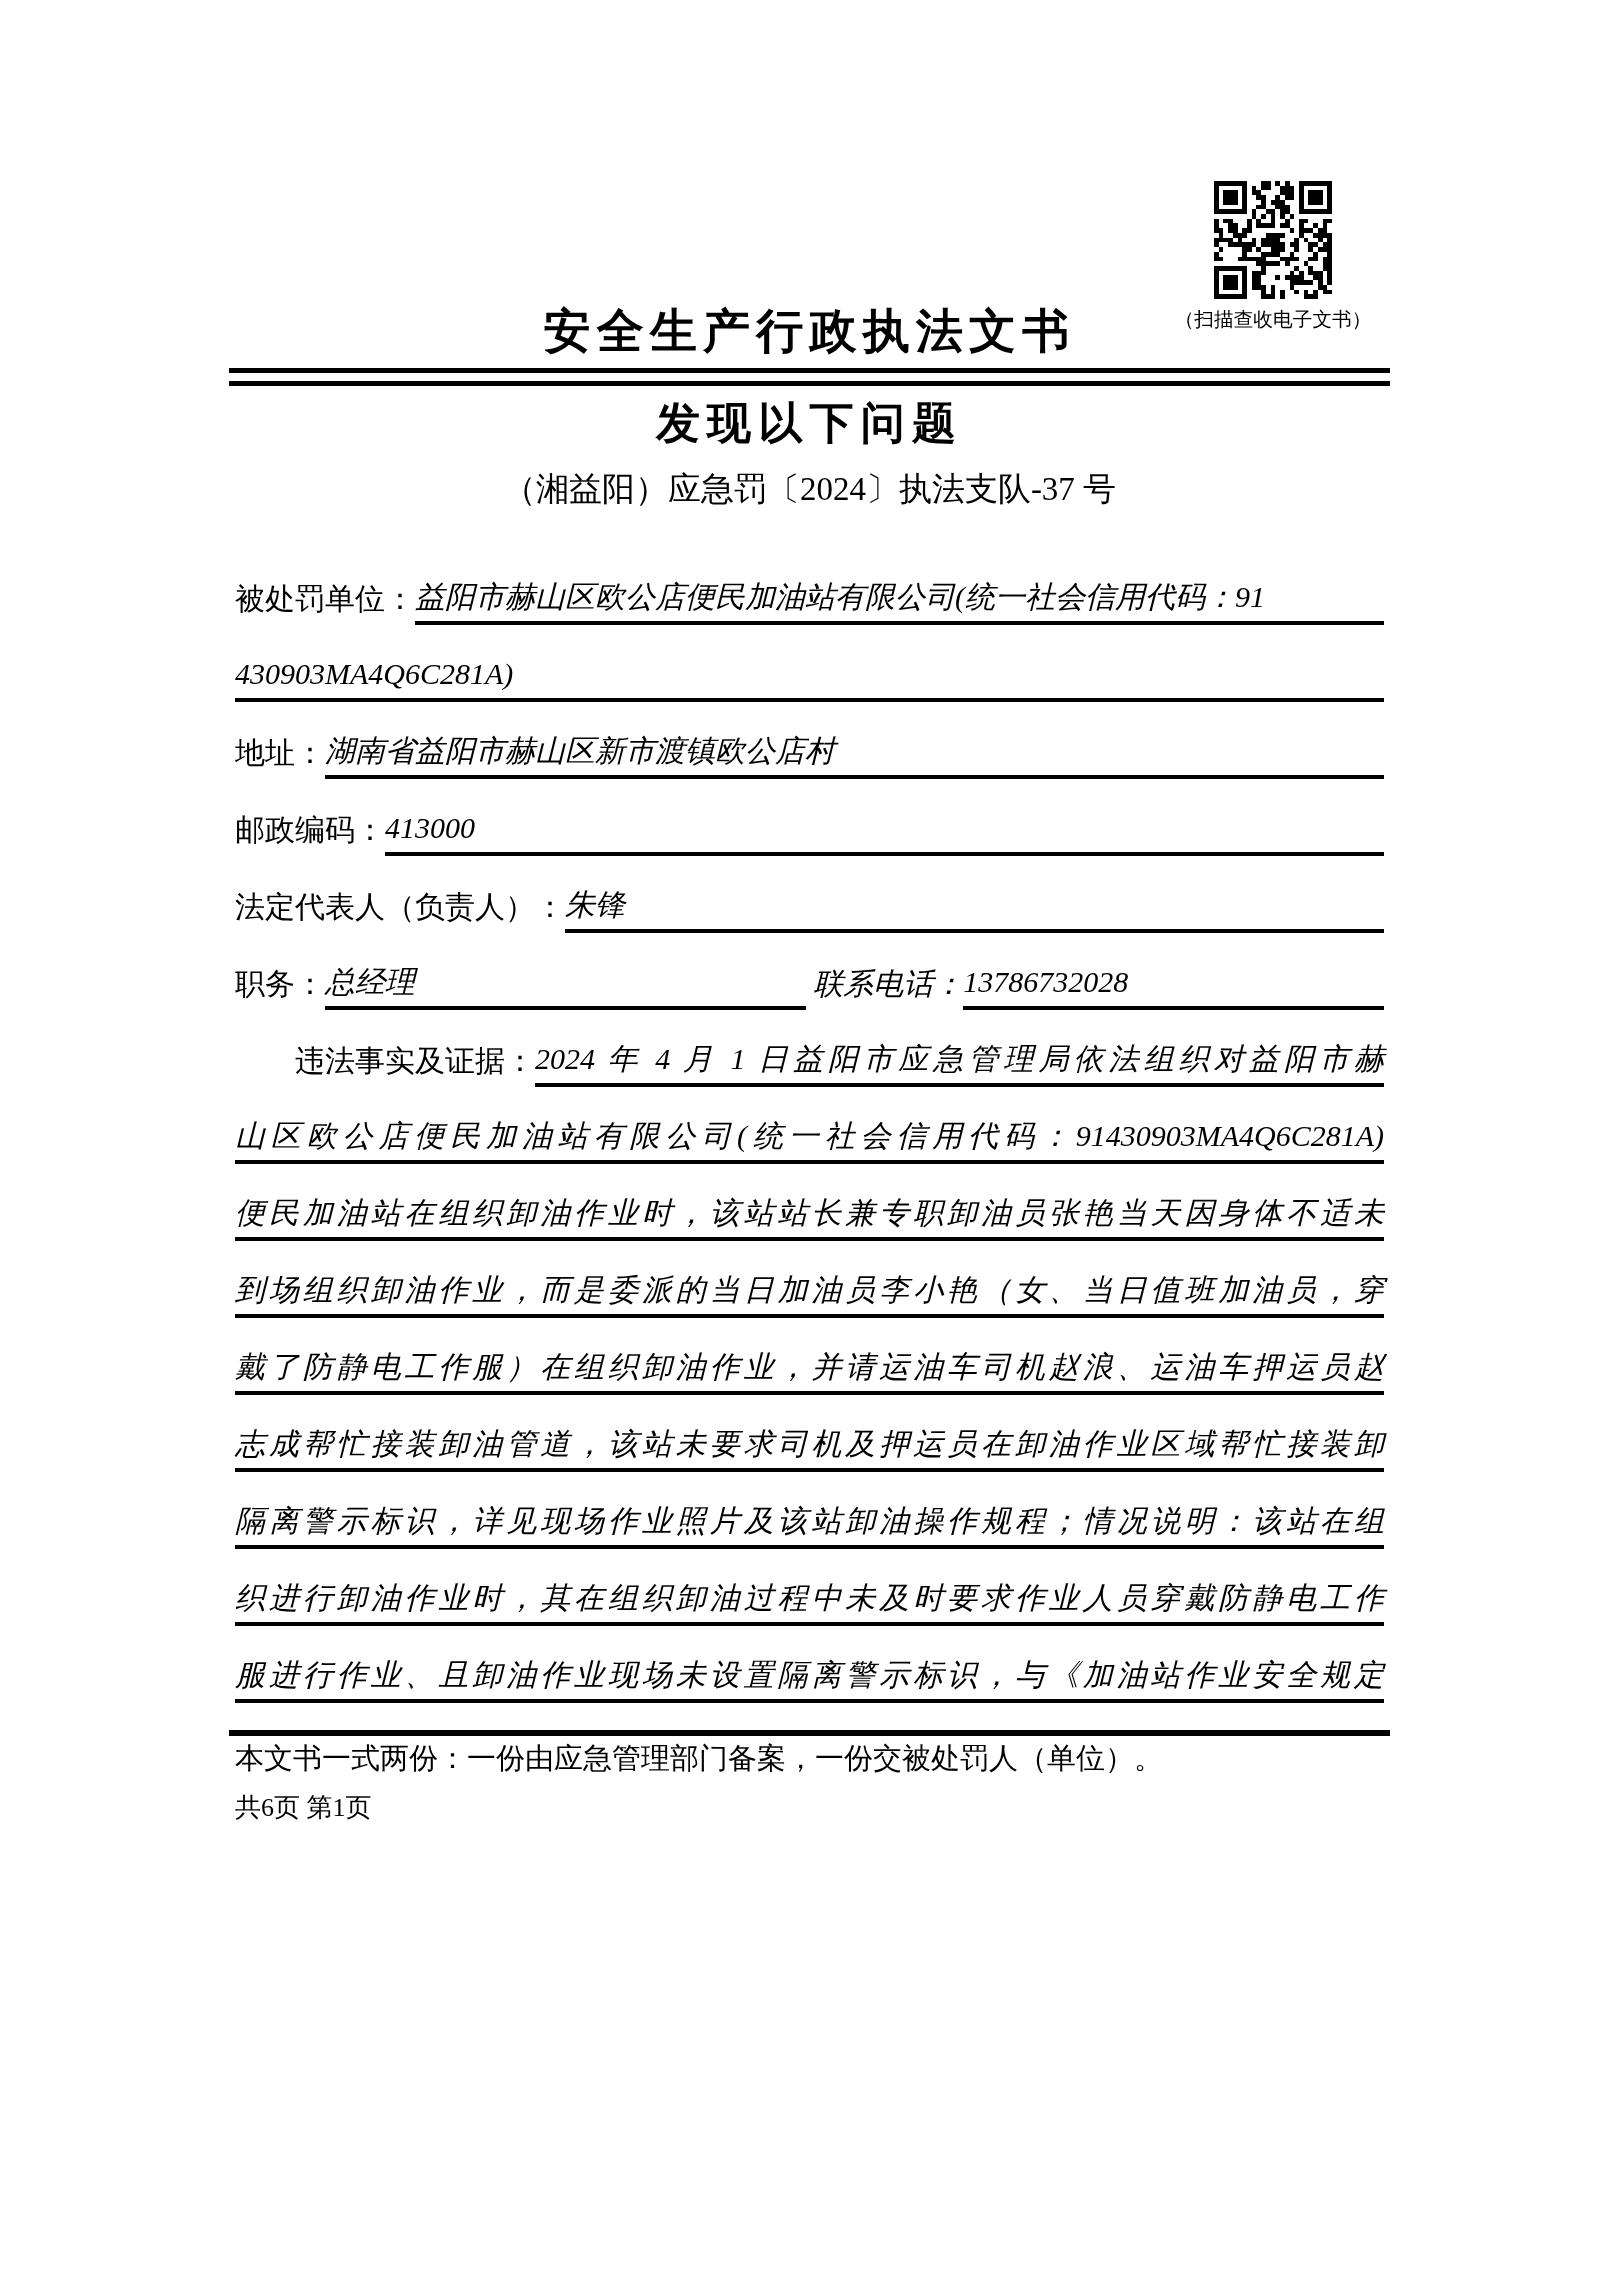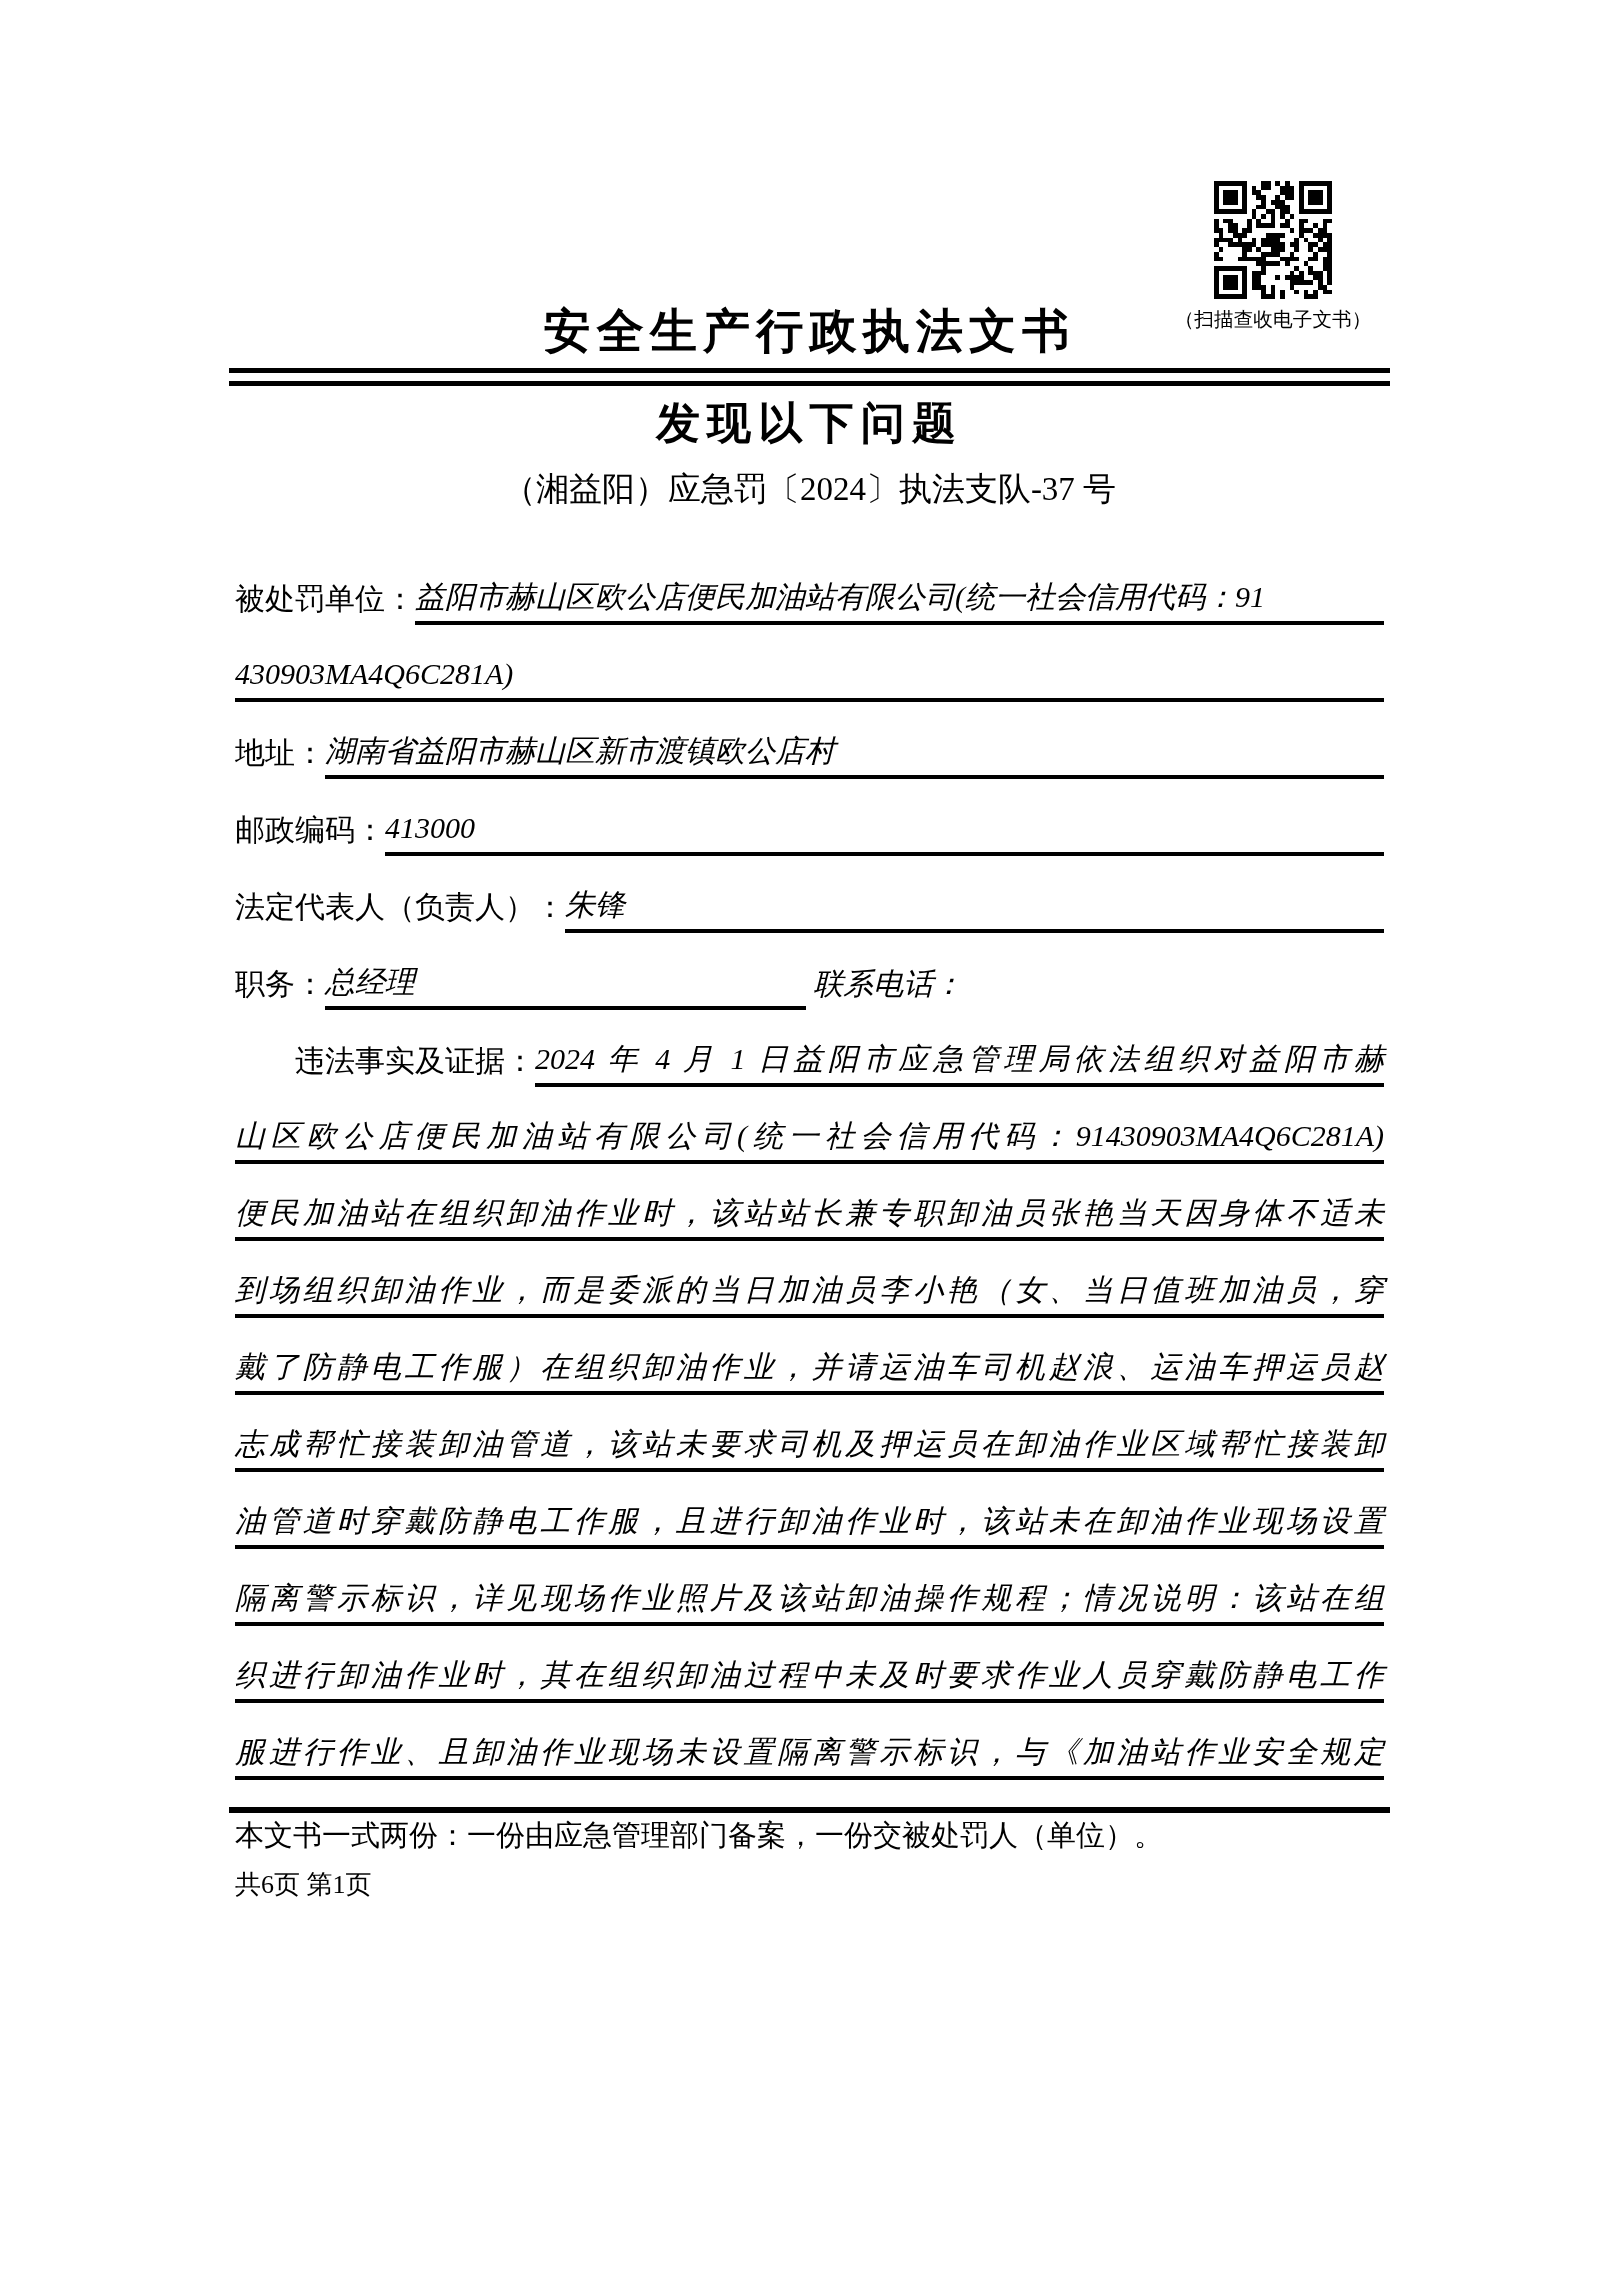--- a/index.html
+++ b/index.html
@@ -321,43 +321,41 @@
 
       <div class="row">
         <span class="lbl">法定代表人（负责人）：</span>
         <span class="val grow">朱锋</span>
       </div>
 
       <div class="row">
         <span class="lbl">职务：</span>
         <span class="val fixed-930">总经理</span>
         <span class="lbl gap-left">联系电话：</span>
+        <span class="val grow">13786732028</span>
       </div>
 
       <div class="row">
         <span class="lbl indent">违法事实及证据：</span>
         <span class="val grow jfy">2024 年 4 月 1 日益阳市应急管理局依法组织对益阳市赫</span>
       </div>
       <div class="row">
         <span class="val grow jfy">山区欧公店便民加油站有限公司(统一社会信用代码：91430903MA4Q6C281A)</span>
       </div>
       <div class="row">
         <span class="val grow jfy">便民加油站在组织卸油作业时，该站站长兼专职卸油员张艳当天因身体不适未</span>
       </div>
       <div class="row">
         <span class="val grow jfy">到场组织卸油作业，而是委派的当日加油员李小艳（女、当日值班加油员，穿</span>
       </div>
       <div class="row">
         <span class="val grow jfy">戴了防静电工作服）在组织卸油作业，并请运油车司机赵浪、运油车押运员赵</span>
       </div>
       <div class="row">
         <span class="val grow jfy">志成帮忙接装卸油管道，该站未要求司机及押运员在卸油作业区域帮忙接装卸</span>
-      </div>
-      <div class="row">
-        <span class="val grow jfy">油管道时穿戴防静电工作服，且进行卸油作业时，该站未在卸油作业现场设置</span>
       </div>
       <div class="row">
         <span class="val grow jfy">隔离警示标识，详见现场作业照片及该站卸油操作规程；情况说明：该站在组</span>
       </div>
       <div class="row">
         <span class="val grow jfy">织进行卸油作业时，其在组织卸油过程中未及时要求作业人员穿戴防静电工作</span>
       </div>
       <div class="row">
         <span class="val grow jfy">服进行作业、且卸油作业现场未设置隔离警示标识，与《加油站作业安全规定</span>
       </div>

